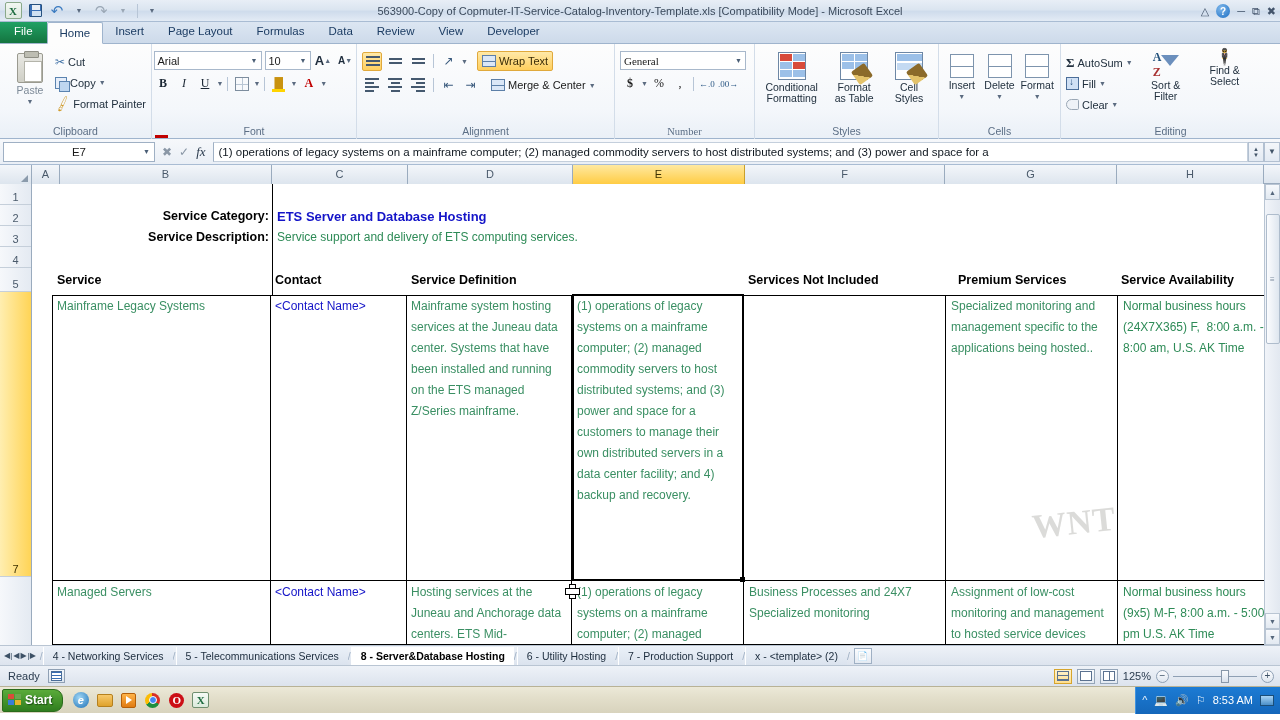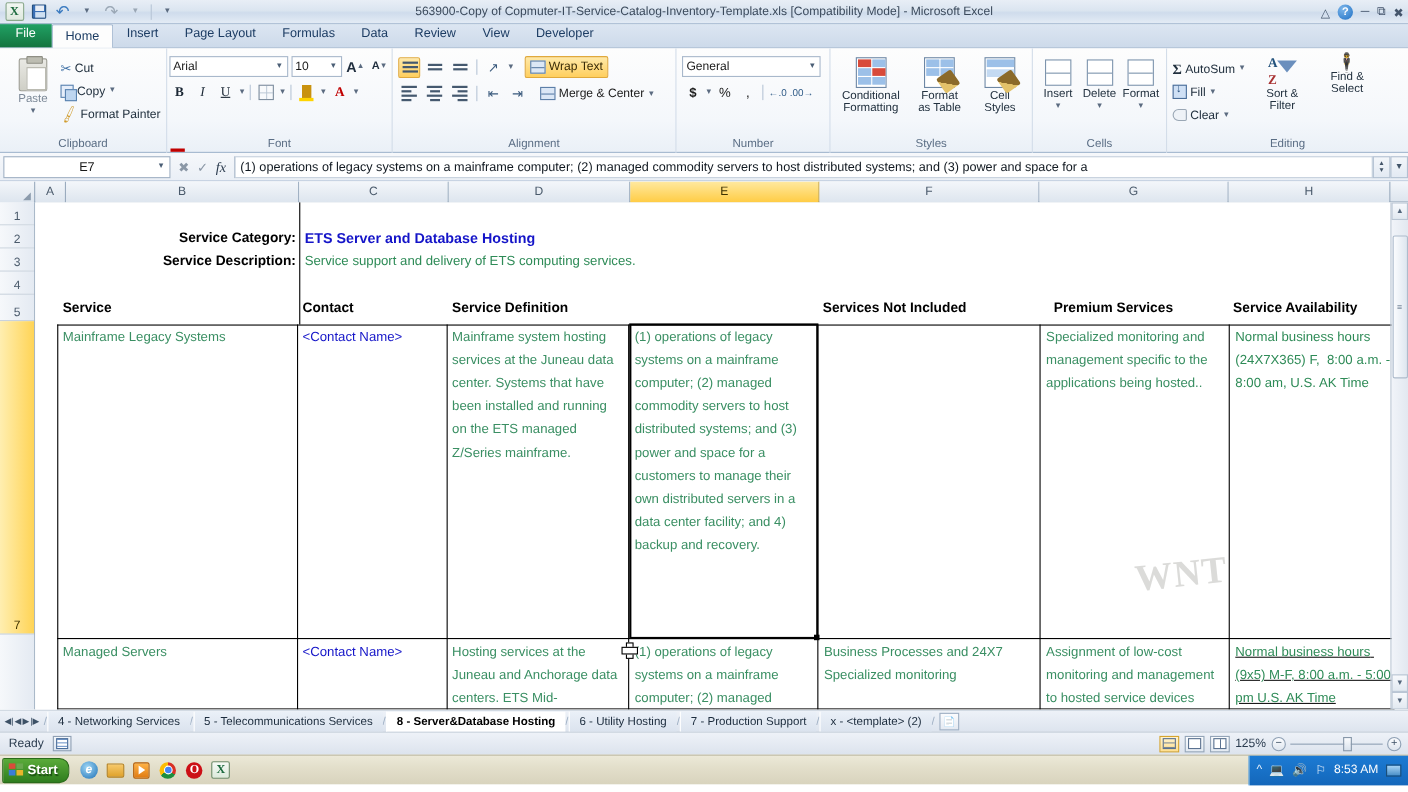--- a/index.html
+++ b/index.html
@@ -562,21 +562,21 @@
           <div class="mergebtn" style="margin-left:6px;">
             <span class="mini-table"></span>
             <span>Merge &amp; Center</span>
             <span class="tiny-caret">▼</span>
           </div>
         </div>
       </div>
       <div class="group-label">Alignment</div>
     </div>
 
-    <div class="group" style="width:140px;">
+    <div class="group" style="width:140px;font-family:Liberation Serif, serif;">
       <div class="group-body" style="flex-direction:column;padding-top:4px;gap:4px;">
         <div class="numfmt">
           <span>General</span>
           <span class="ddarrow">▼</span>
         </div>
         <div style="display:flex;align-items:center;gap:1px;">
           <div class="numbtn">
               <span style="font-weight:bold;">$</span>
             </div>
           <span class="tiny-caret">▼</span>
@@ -812,21 +812,21 @@
         </div>
         <div class="cellbox" style="left:542px;top:398px;width:168px;height:63px;">
           <div class="ctext greenish">(1) operations of legacy systems on a mainframe computer; (2) managed</div>
         </div>
         <div class="cellbox" style="left:714px;top:398px;width:200px;height:63px;">
           <div class="ctext greenish">Business Processes and 24X7 Specialized monitoring</div>
         </div>
         <div class="cellbox" style="left:916px;top:398px;width:170px;height:63px;">
           <div class="ctext greenish">Assignment of low-cost monitoring and management to hosted service devices</div>
         </div>
-        <div class="cellbox" style="left:1088px;top:398px;width:148px;height:63px;text-decoration:underline;">
+        <div class="cellbox" style="left:1088px;top:398px;width:148px;height:63px;">
           <div class="ctext green">Normal business hours (9x5) M-F, 8:00 a.m. - 5:00 pm U.S. AK Time</div>
         </div>
 
         <div class="hline" style="left:20px;top:111px;width:1216px;"></div>
         <div class="hline" style="left:20px;top:396px;width:1216px;"></div>
         <div class="hline" style="left:20px;top:460px;width:1216px;"></div>
         <div class="vline" style="left:20px;top:111px;height:350px;"></div>
         <div class="vline" style="left:238px;top:111px;height:350px;"></div>
         <div class="vline" style="left:374px;top:111px;height:350px;"></div>
         <div class="vline" style="left:539px;top:111px;height:350px;"></div>

